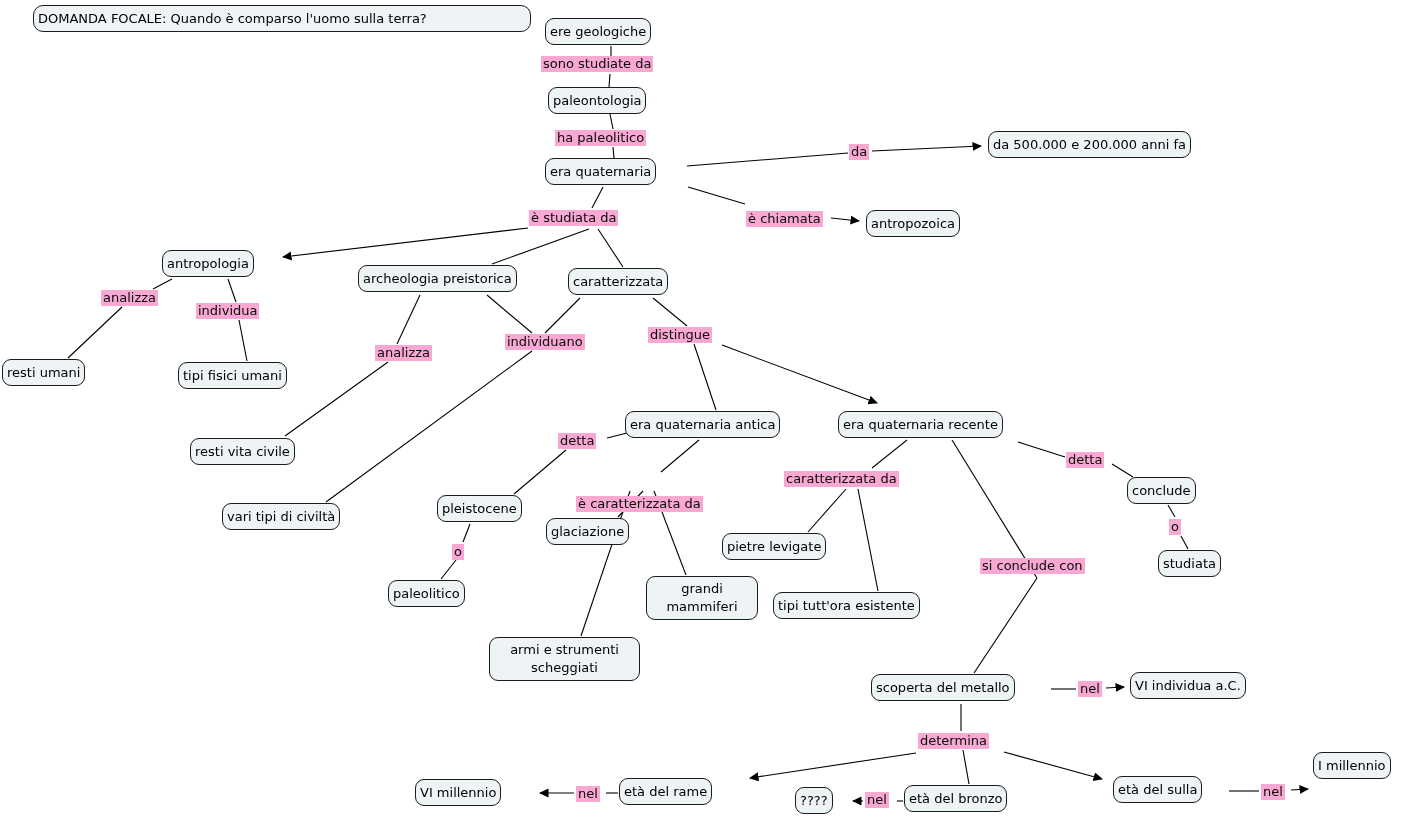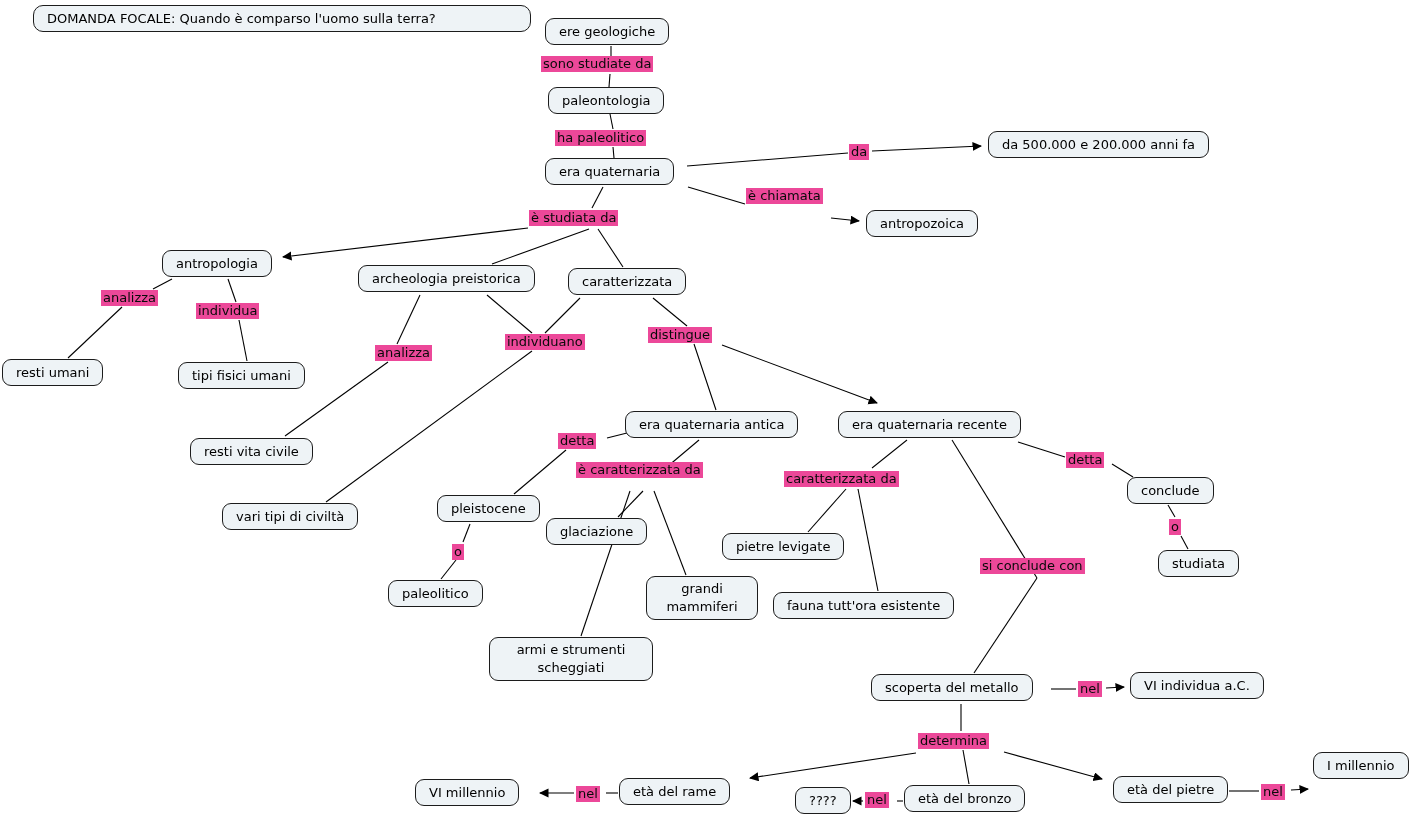--- a/index.html
+++ b/index.html
@@ -6,26 +6,26 @@
   body{
     width:1419px;height:818px;position:relative;overflow:hidden;
     background:#ffffff;
     font-family:"DejaVu Sans","Liberation Sans",sans-serif;
     color:#000;
   }
   .edges{position:absolute;left:0;top:0;z-index:0;}
   .edge-label{
     position:absolute;z-index:1;
     font-size:13px;line-height:16px;white-space:nowrap;
-    background:#ec4899;padding:0 2px;color:#0a0a0a;
+    background:#f9a8d4;padding:0 2px;color:#0a0a0a;
   }
   .node{
     position:absolute;z-index:2;
     background:#eef3f6;border:1.4px solid #1c1c1c;border-radius:9px;
-    padding:3px 13px;font-size:13px;line-height:19px;white-space:nowrap;
+    padding:3px 4px;font-size:13px;line-height:19px;white-space:nowrap;
     color:#000;box-sizing:border-box;
   }
   .node.wrap{white-space:normal;text-align:center;line-height:18px;}
   .node.focal{min-width:498px;border-radius:10px;}
 </style>
 </head>
 <body>
 
 <svg class="edges" width="1419" height="818" viewBox="0 0 1419 818">
   <defs>
@@ -103,47 +103,47 @@
 <div class="node" style="left:2px;top:359px">resti umani</div>
 <div class="node" style="left:178px;top:362px">tipi fisici umani</div>
 <div class="node" style="left:190px;top:438px">resti vita civile</div>
 <div class="node" style="left:222px;top:503px">vari tipi di civiltà</div>
 <div class="node" style="left:625px;top:411px">era quaternaria antica</div>
 <div class="node" style="left:838px;top:411px">era quaternaria recente</div>
 <div class="node" style="left:437px;top:495px">pleistocene</div>
 <div class="node" style="left:388px;top:580px">paleolitico</div>
 <div class="node" style="left:546px;top:518px">glaciazione</div>
 <div class="node wrap" style="left:646px;top:576px;width:112px">grandi mammiferi</div>
-<div class="node wrap" style="left:489px;top:637px;width:164px">armi e strumenti scheggiati</div>
+<div class="node wrap" style="left:489px;top:637px;width:151px">armi e strumenti scheggiati</div>
 <div class="node" style="left:722px;top:533px">pietre levigate</div>
-<div class="node" style="left:773px;top:592px">fauna tutt'ora esistente</div>
+<div class="node" style="left:773px;top:592px">tipi tutt'ora esistente</div>
 <div class="node" style="left:1127px;top:477px">conclude</div>
 <div class="node" style="left:1158px;top:550px">studiata</div>
 <div class="node" style="left:871px;top:674px">scoperta del metallo</div>
 <div class="node" style="left:1130px;top:672px">VI individua a.C.</div>
 <div class="node" style="left:415px;top:779px">VI millennio</div>
 <div class="node" style="left:619px;top:778px">età del rame</div>
 <div class="node" style="left:795px;top:787px">????</div>
 <div class="node" style="left:904px;top:785px">età del bronzo</div>
-<div class="node" style="left:1113px;top:776px">età del pietre</div>
+<div class="node" style="left:1113px;top:776px">età del sulla</div>
 <div class="node" style="left:1313px;top:752px">I millennio</div>
 
 <span class="edge-label" style="left:541px;top:56px">sono studiate da</span>
 <span class="edge-label" style="left:555px;top:130px">ha paleolitico</span>
 <span class="edge-label" style="left:849px;top:144px">da</span>
-<span class="edge-label" style="left:746px;top:188px">è chiamata</span>
+<span class="edge-label" style="left:746px;top:211px">è chiamata</span>
 <span class="edge-label" style="left:529px;top:210px">è studiata da</span>
 <span class="edge-label" style="left:101px;top:290px">analizza</span>
 <span class="edge-label" style="left:196px;top:303px">individua</span>
 <span class="edge-label" style="left:375px;top:345px">analizza</span>
 <span class="edge-label" style="left:505px;top:334px">individuano</span>
 <span class="edge-label" style="left:648px;top:327px">distingue</span>
 <span class="edge-label" style="left:558px;top:433px">detta</span>
 <span class="edge-label" style="left:452px;top:544px">o</span>
-<span class="edge-label" style="left:576px;top:462px">è caratterizzata da</span>
+<span class="edge-label" style="left:576px;top:496px">è caratterizzata da</span>
 <span class="edge-label" style="left:784px;top:471px">caratterizzata da</span>
 <span class="edge-label" style="left:1066px;top:452px">detta</span>
 <span class="edge-label" style="left:1169px;top:519px">o</span>
 <span class="edge-label" style="left:980px;top:558px">si conclude con</span>
 <span class="edge-label" style="left:1078px;top:681px">nel</span>
 <span class="edge-label" style="left:918px;top:733px">determina</span>
 <span class="edge-label" style="left:576px;top:786px">nel</span>
 <span class="edge-label" style="left:865px;top:792px">nel</span>
 <span class="edge-label" style="left:1261px;top:784px">nel</span>
 

